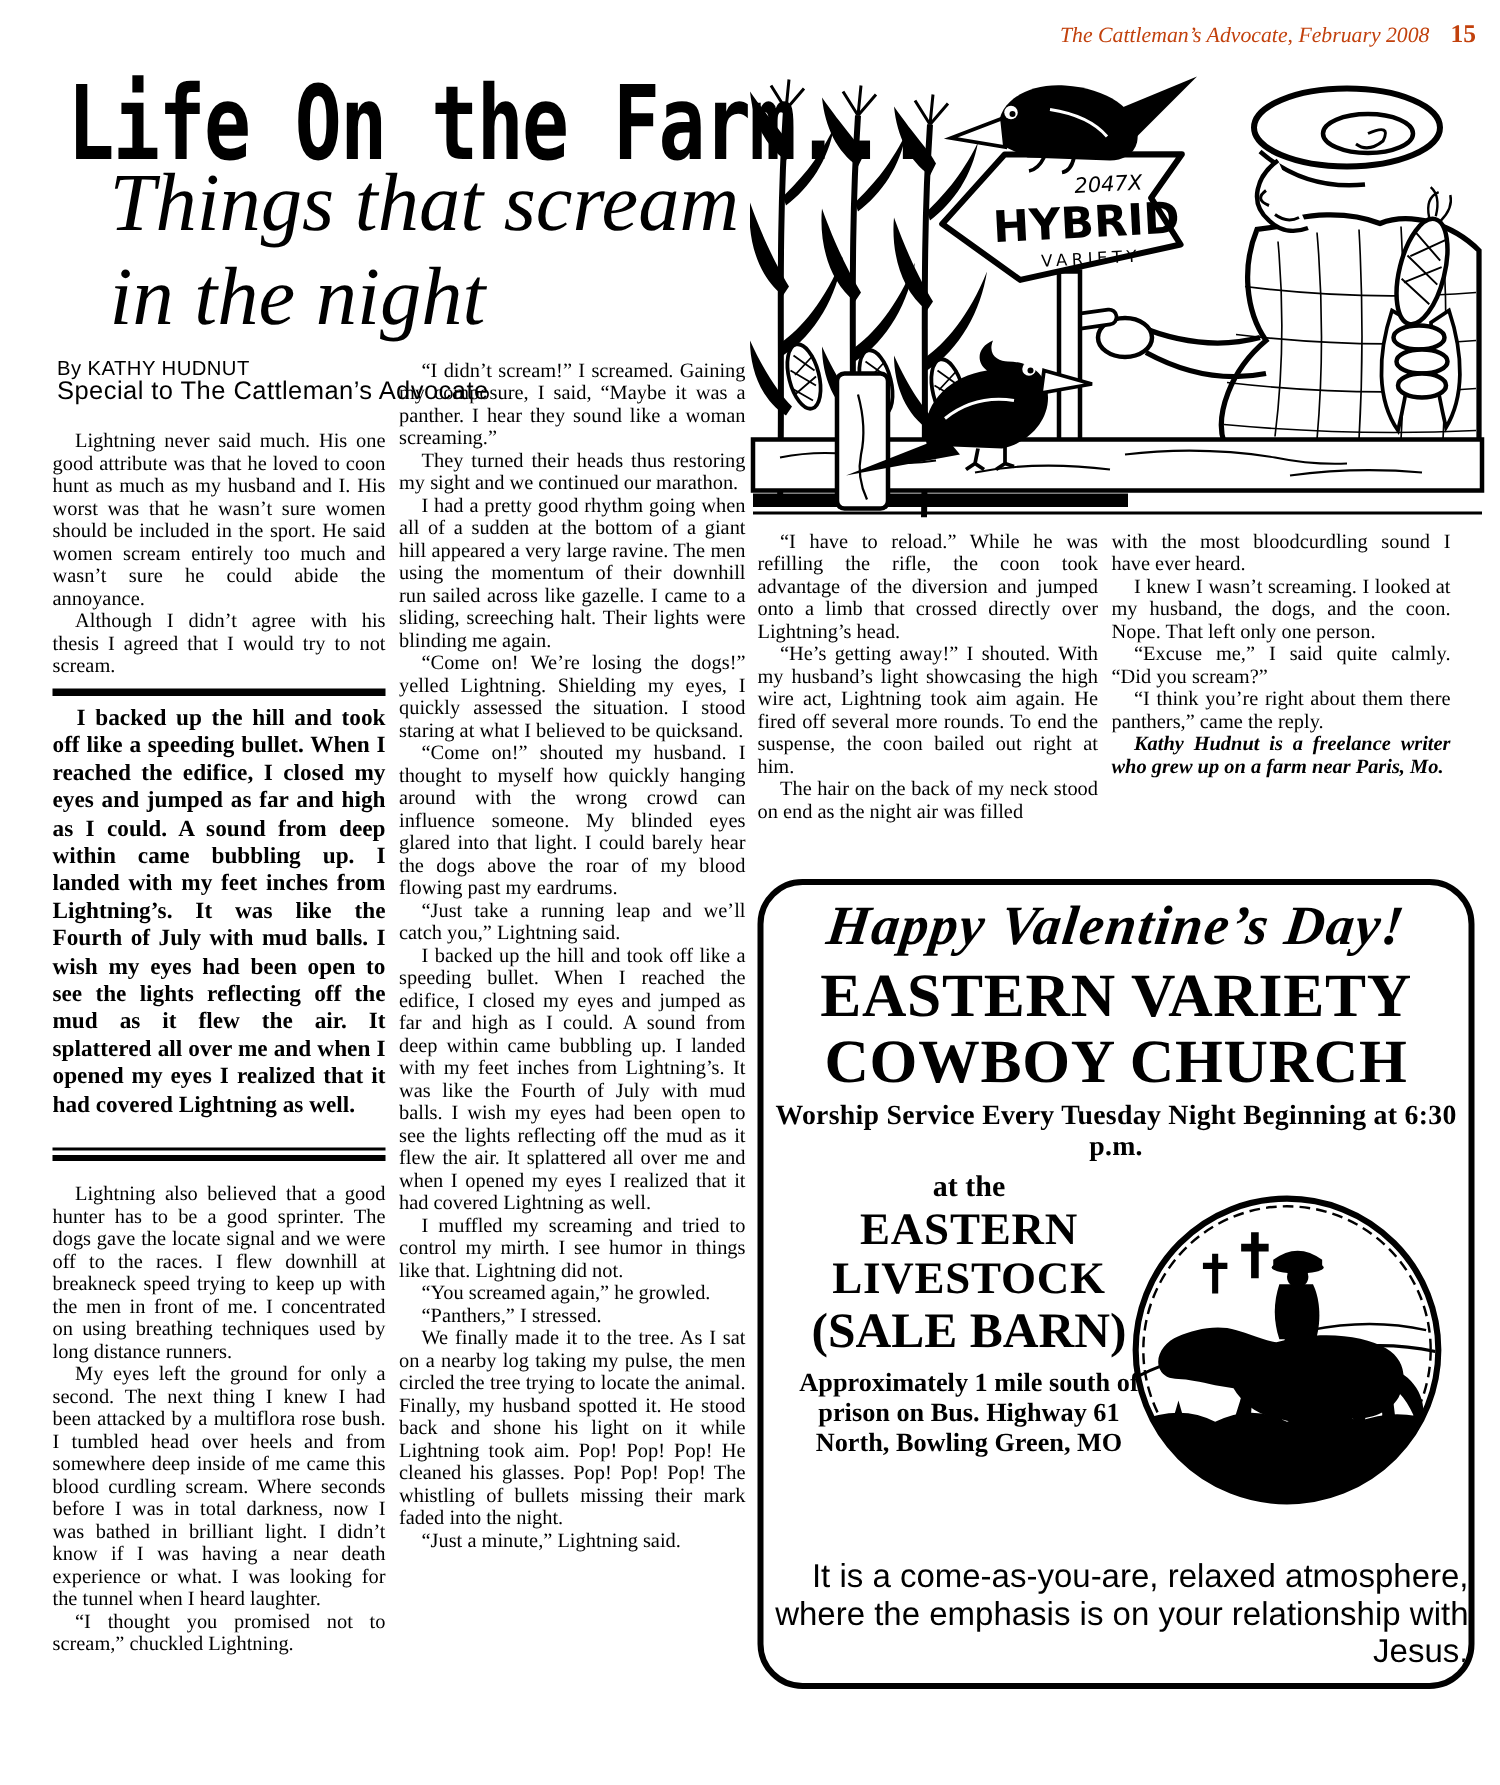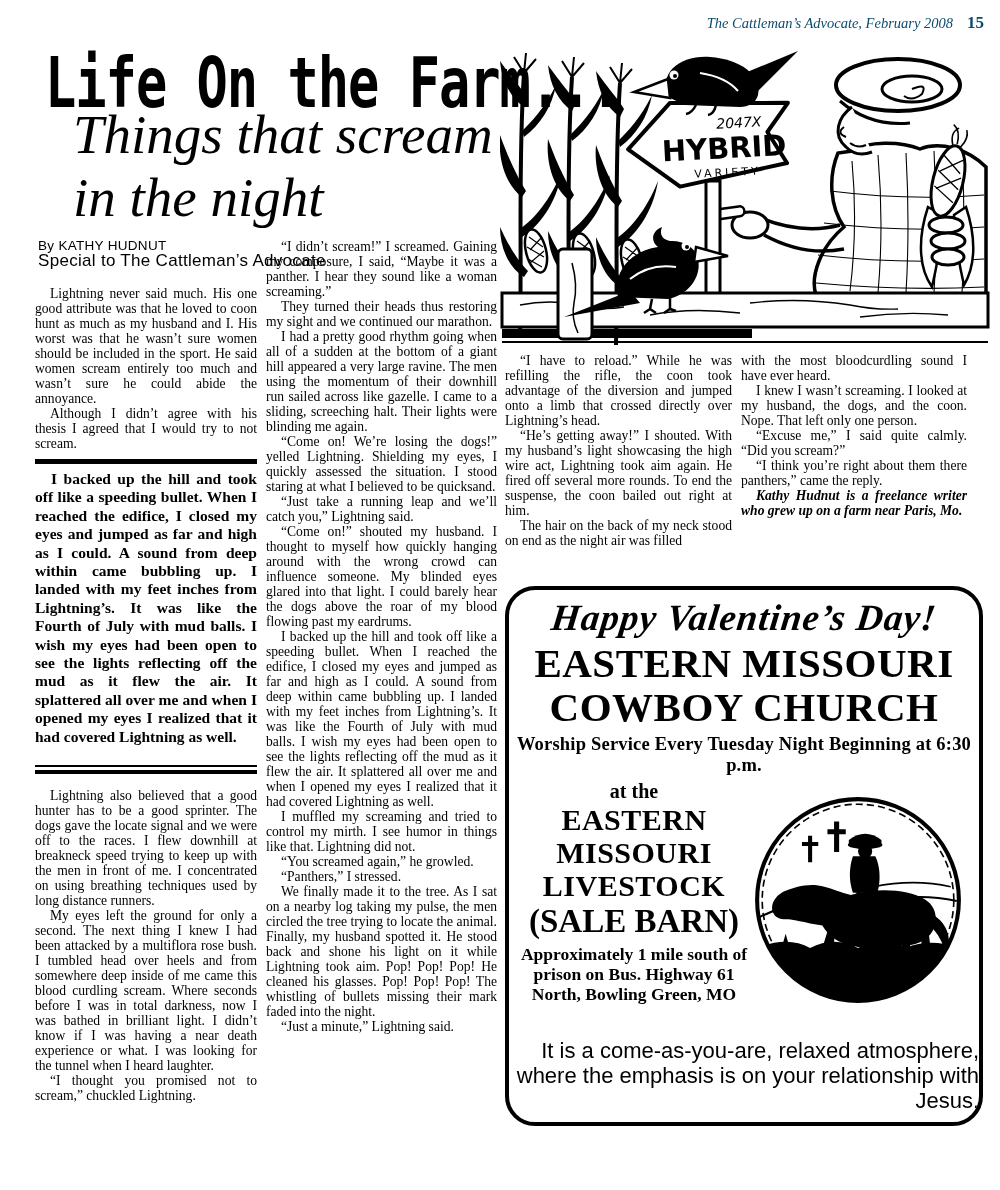--- a/index.html
+++ b/index.html
@@ -1,20 +1,20 @@
 <!DOCTYPE html>
 <html><head>
 <meta charset="utf-8">
 <style>
   html,body{margin:0;padding:0;background:#fff;}
   .page{position:relative;width:1000px;height:1190px;background:#ffffff;color:#000;
         font-family:"Liberation Serif",serif;overflow:hidden;}
 
   .masthead{position:absolute;top:13px;right:16px;font-style:italic;font-size:14.5px;
-            color:#0c4a6e;white-space:nowrap;}
+            color:#c2410c;white-space:nowrap;}
   .masthead .pageno{font-style:normal;font-weight:bold;font-size:17px;margin-left:14px;}
 
   .kicker{position:absolute;left:45px;top:44px;
           font-family:"DejaVu Sans Mono",monospace;font-weight:bold;font-size:52px;
           transform:scaleY(1.32);transform-origin:0 0;white-space:nowrap;letter-spacing:-1px;}
   .headline{position:absolute;left:42px;top:103px;font-style:italic;font-size:55px;
             line-height:63px;font-family:"Liberation Serif",serif;margin-left:31px;}
 
   .byline{position:absolute;left:38px;top:238px;font-family:"Liberation Sans",sans-serif;
           font-size:13.5px;line-height:15px;letter-spacing:.3px;}
@@ -43,21 +43,21 @@
   .cartoon{position:absolute;left:500px;top:45px;width:490px;height:300px;}
 
   .ad{position:absolute;left:505px;top:586px;width:478px;height:540px;box-sizing:border-box;
       border:4px solid #000;border-radius:30px;text-align:center;overflow:hidden;background:#fff;}
   .ad-greeting{margin-top:6px;font-size:37px;font-weight:bold;font-style:italic;
                font-family:"Liberation Serif",serif;transform:skewX(-7deg);letter-spacing:1px;}
   .ad-church{font-size:41px;font-weight:bold;line-height:44px;letter-spacing:.5px;
              font-family:"Liberation Serif",serif;margin-top:2px;}
   .ad-worship{font-size:18.5px;font-weight:bold;margin-top:5px;letter-spacing:.2px;}
   .ad-mid{position:relative;height:242px;margin-top:4px;}
-  .ad-left{position:absolute;left:4px;top:0;width:242px;text-align:center;}
+  .ad-left{position:absolute;left:16px;top:0;width:242px;text-align:center;}
   .at-the{font-size:20px;font-weight:bold;}
   .venue{font-size:30px;font-weight:bold;line-height:33px;letter-spacing:.5px;}
   .sale-barn{font-size:33px;font-weight:bold;margin-top:1px;}
   .directions{font-size:17.5px;font-weight:bold;line-height:20px;margin-top:4px;}
   .ad-cowboy{position:absolute;right:14px;top:2px;width:214px;height:236px;}
   .ad-question{font-family:"Liberation Sans",sans-serif;font-weight:bold;font-size:27px;
                margin-top:0;}
   .ad-answer{font-family:"Liberation Sans",sans-serif;font-size:22px;line-height:25px;
              margin-top:16px;text-align:right;}
 </style>
@@ -189,22 +189,22 @@
       <p>Lightning also believed that a good hunter has to be a good sprinter. The dogs gave the locate signal and we were off to the races. I flew downhill at breakneck speed trying to keep up with the men in front of me. I concentrated on using breathing techniques used by long distance runners.</p>
       <p>My eyes left the ground for only a second. The next thing I knew I had been attacked by a multiflora rose bush. I tumbled head over heels and from somewhere deep inside of me came this blood curdling scream. Where seconds before I was in total darkness, now I was bathed in brilliant light. I didn’t know if I was having a near death experience or what. I was looking for the tunnel when I heard laughter.</p>
       <p>“I thought you promised not to scream,” chuckled Lightning.</p>
     </div>
 
   <div class="col" id="col2">
       <p>“I didn’t scream!” I screamed. Gaining my composure, I said, “Maybe it was a panther. I hear they sound like a woman screaming.”</p>
       <p>They turned their heads thus restoring my sight and we continued our marathon.</p>
       <p>I had a pretty good rhythm going when all of a sudden at the bottom of a giant hill appeared a very large ravine. The men using the momentum of their downhill run sailed across like gazelle. I came to a sliding, screeching halt. Their lights were blinding me again.</p>
       <p>“Come on! We’re losing the dogs!” yelled Lightning. Shielding my eyes, I quickly assessed the situation. I stood staring at what I believed to be quicksand.</p>
+      <p>“Come on!”  shouted my husband. I thought to myself how quickly hanging around with the wrong crowd can influence someone. My blinded eyes glared into that light. I could barely hear the dogs above the roar of my blood flowing past my eardrums.</p>
       <p>“Just take a running leap and we’ll catch you,” Lightning said.</p>
-      <p>“Come on!”  shouted my husband. I thought to myself how quickly hanging around with the wrong crowd can influence someone. My blinded eyes glared into that light. I could barely hear the dogs above the roar of my blood flowing past my eardrums.</p>
       <p>I backed up the hill and took off like a speeding bullet. When I reached the edifice, I closed my eyes and jumped as far and high as I could. A sound from deep within came bubbling up. I landed with my feet inches from Lightning’s. It was like the Fourth of July with mud balls. I wish my eyes had been open to see the lights reflecting off the mud as it flew the air. It splattered all over me and when I opened my eyes I realized that it had covered Lightning as well.</p>
       <p>I muffled my screaming and tried to control my mirth. I see humor in things like that. Lightning did not.</p>
       <p>“You screamed again,” he growled.</p>
       <p>“Panthers,” I stressed.</p>
       <p>We finally made it to the tree. As I sat on a nearby log taking my pulse, the men circled the tree trying to locate the animal. Finally, my husband spotted it. He stood back and shone his light on it while Lightning took aim. Pop! Pop! Pop! He cleaned his glasses. Pop! Pop! Pop! The whistling of bullets missing their mark faded into the night.</p>
       <p>“Just a minute,”  Lightning said.</p>
     </div>
 
   <div class="col" id="col4">
     <p class="noindent">with the most bloodcurdling sound I have ever heard.</p>
@@ -218,30 +218,29 @@
 
   <div class="col" id="col3">
       <p>“I have to reload.” While he was refilling the rifle, the coon took advantage of the diversion and jumped onto a limb that crossed directly over Lightning’s head.</p>
       <p>“He’s getting away!” I shouted. With my husband’s light showcasing the high wire act, Lightning took aim again. He fired off several more rounds. To end the suspense, the coon bailed out right at him.</p>
       <p>The hair on the back of my neck stood on end as the night air was filled</p>
     </div>
 
   <div class="ad">
     <div class="ad-greeting">Happy Valentine’s Day!</div>
     <div class="ad-church">
-      <div>EASTERN MISSOURI</div>
+      <div>EASTERN VARIETY</div>
       <div>COWBOY CHURCH</div>
     </div>
     <div class="ad-worship">Worship Service Every Tuesday Night Beginning at 6:30 p.m.</div>
     <div class="ad-mid">
       <div class="ad-left">
         <div class="at-the">at the</div>
         <div class="venue">
             <div>EASTERN</div>
-            <div>MISSOURI</div>
             <div>LIVESTOCK</div>
           </div>
         <div class="sale-barn">(SALE BARN)</div>
         <div class="directions">Approximately 1 mile south of prison on Bus. Highway 61 North, Bowling Green, MO</div>
       </div>
 
       <svg class="ad-cowboy" viewBox="0 0 210 210">
         <defs>
             <clipPath id="cc">
               <circle cx="105" cy="105" r="98"></circle>

